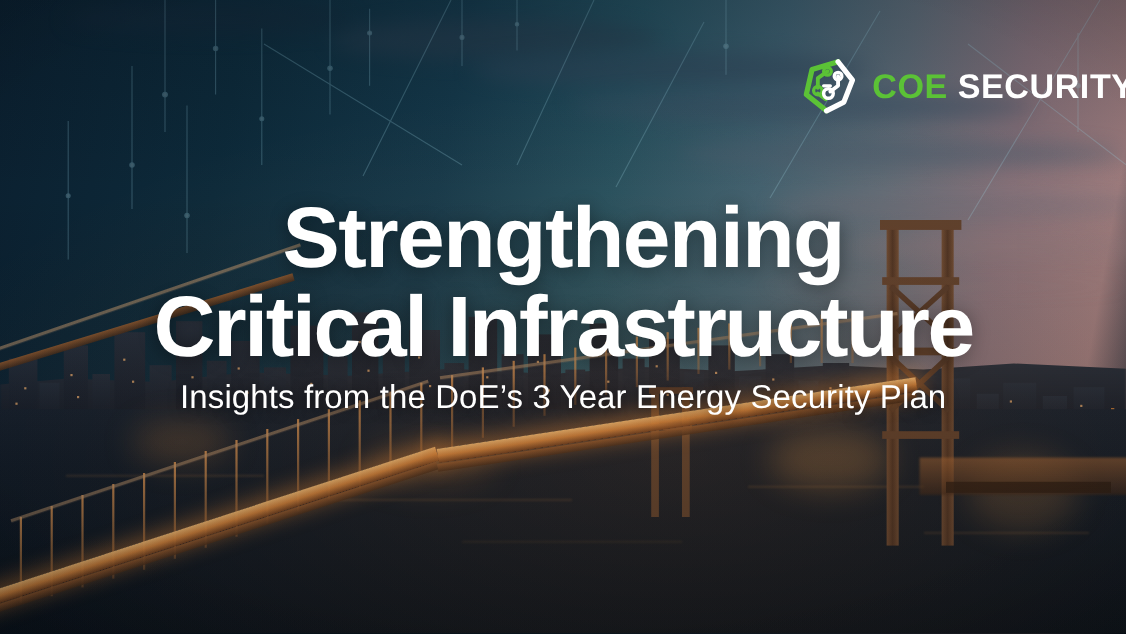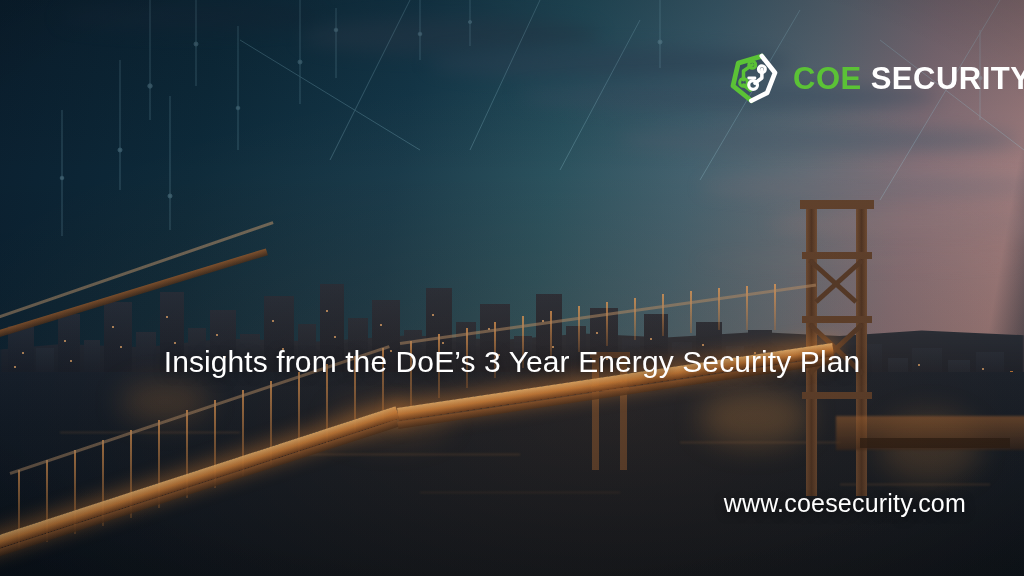--- a/index.html
+++ b/index.html
@@ -389,19 +389,22 @@
           <circle cx="20" cy="37" r="4.4" fill="none" stroke="#5bc236" stroke-width="3.4"></circle>
           <circle cx="41" cy="22" r="4" fill="none" stroke="#ffffff" stroke-width="3.4"></circle>
           <circle cx="31" cy="40" r="5" fill="none" stroke="#ffffff" stroke-width="3.6"></circle>
         </g>
       </svg>
       <div class="logo-word">
         <span class="logo-coe">COE</span><span class="logo-sec">SECURITY</span>
       </div>
     </div>
 
+    <h1 class="title">
+      <div class="l1">Strengthening</div>
+      <div class="l2">Critical Infrastructure</div>
+    </h1>
 
     <div class="subtitle">Insights from the DoE’s 3 Year Energy Security Plan</div>
 
-    <div class="url">www.coesecurity.com</div>
 
   </div>
 </div>
 
 </body></html>

